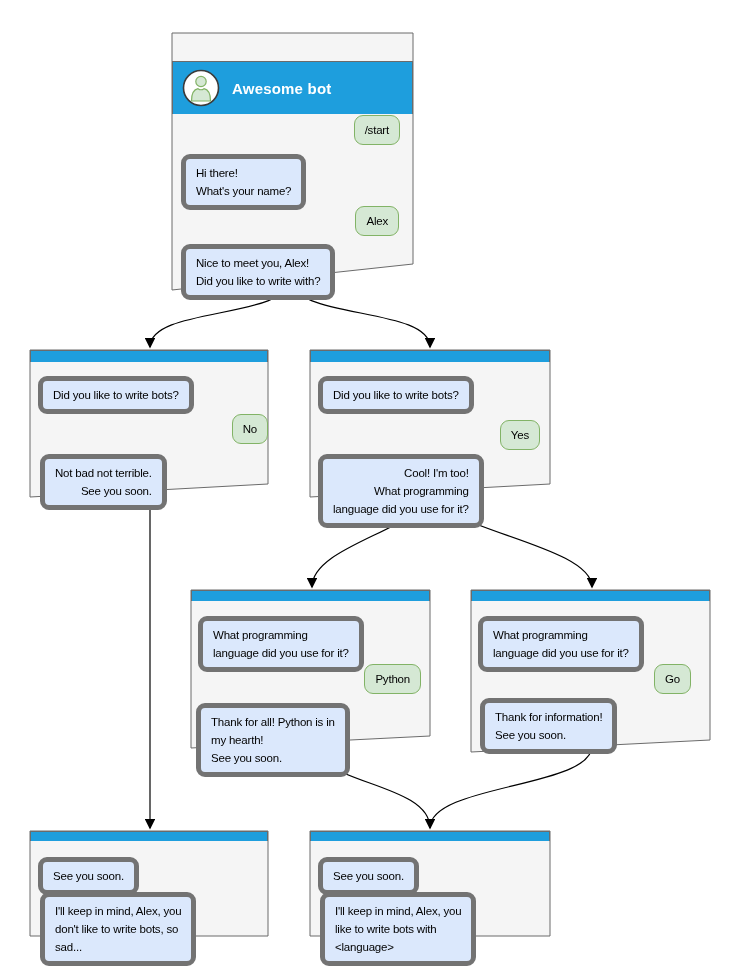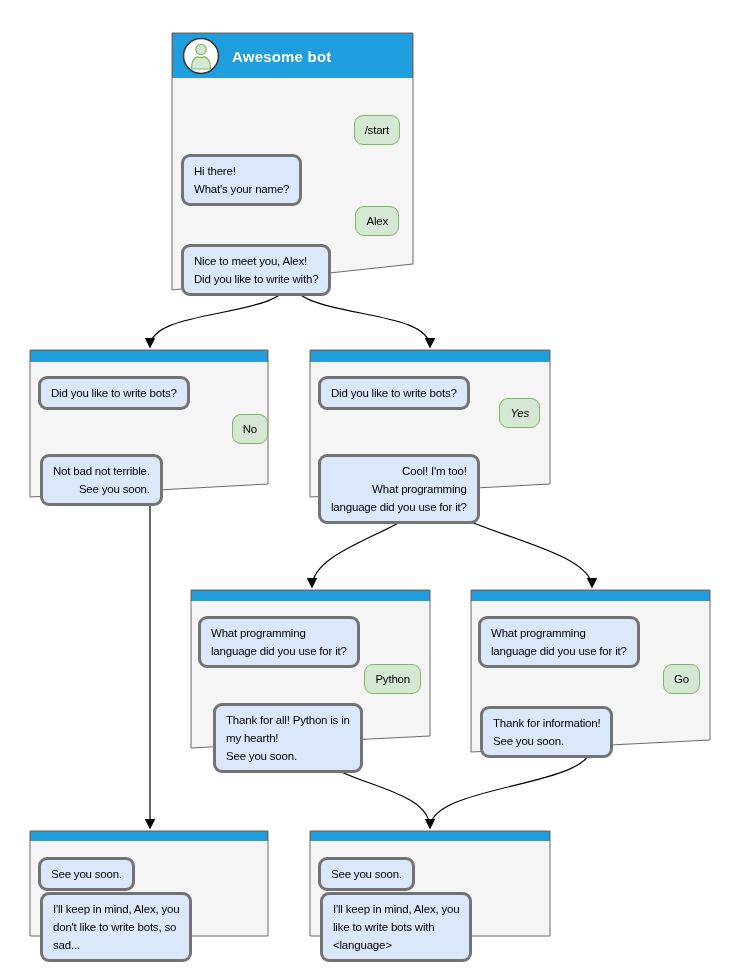--- a/index.html
+++ b/index.html
@@ -6,30 +6,30 @@
   #canvas{
     position:relative;width:743px;height:971px;background:#ffffff;overflow:hidden;
     font-family:"Liberation Sans","DejaVu Sans",sans-serif;
   }
   #diagram-svg{position:absolute;left:0;top:0;z-index:0;}
   .window{position:absolute;z-index:1;}
   .titlebar{
     position:absolute;left:0;top:0;width:100%;z-index:3;box-sizing:border-box;
     background:#1e9edd;border:1px solid #6b6b6b;border-bottom:none;
   }
-  .titlebar.big{height:45px;display:flex;align-items:center;gap:12px;padding-left:9px;}
+  .titlebar.big{height:53px;display:flex;align-items:center;gap:12px;padding-left:9px;margin-top:28px;}
   .titlebar.slim{height:12px;}
   .window-title{color:#ffffff;font-weight:bold;font-size:15px;letter-spacing:.2px;}
   .avatar{width:38px;height:38px;flex:0 0 auto;display:block;}
   .bubble{
     position:absolute;z-index:2;box-sizing:border-box;
     font-size:11.5px;line-height:18px;letter-spacing:-0.2px;color:#000;
     padding:5px 10px;border-radius:9px;white-space:pre-line;margin-top:24px;
   }
-  .bubble.bot{background:#dbe8fc;border:3px solid #737373;}
+  .bubble.bot{background:#dbe8fc;border:5px solid #737373;}
   .bubble.user{background:#d5e8d4;border:1px solid #82b366;}
 </style>
 </head>
 <body>
 
 <div id="canvas">
 
   <svg id="diagram-svg" width="743" height="971" viewBox="0 0 743 971">
     <defs>
       <marker id="arrow" viewBox="0 0 10 10" refX="8.5" refY="5" markerWidth="9" markerHeight="9" orient="auto-start-reverse">
@@ -75,42 +75,42 @@
     <div class="titlebar slim"></div>
     <div class="bubble bot" style="top:2px;left:8px;">Did you like to write bots?</div>
     <div class="bubble user" style="top:40px;right:0;">No</div>
     <div class="bubble bot" style="top:80px;left:10px;text-align:right;">Not bad not terrible.
 See you soon.</div>
   </div>
 
   <div class="window" style="left:310px;top:350px;width:240px;height:147px;">
     <div class="titlebar slim"></div>
     <div class="bubble bot" style="top:2px;left:8px;">Did you like to write bots?</div>
-    <div class="bubble user" style="top:24px;right:10px;font-style:italic;">Yes</div>
+    <div class="bubble user" style="top:46px;right:10px;">Yes</div>
     <div class="bubble bot" style="top:80px;left:8px;text-align:right;">Cool! I'm too!
 What programming
 language did you use for it?</div>
   </div>
 
   <div class="window" style="left:191px;top:590px;width:239px;height:158px;">
     <div class="titlebar slim" style="height:11px;"></div>
     <div class="bubble bot" style="top:2px;left:7px;">What programming
 language did you use for it?</div>
     <div class="bubble user" style="top:50px;right:9px;">Python</div>
-    <div class="bubble bot" style="top:89px;left:22px;">Thank for all! Python is in
+    <div class="bubble bot" style="top:89px;left:5px;">Thank for all! Python is in
 my hearth!
 See you soon.</div>
   </div>
 
   <div class="window" style="left:471px;top:590px;width:239px;height:162px;">
     <div class="titlebar slim" style="height:11px;"></div>
     <div class="bubble bot" style="top:2px;left:7px;">What programming
 language did you use for it?</div>
-    <div class="bubble user" style="top:50px;right:10px;">Go</div>
-    <div class="bubble bot" style="top:92px;left:9px;">Thank for information!
+    <div class="bubble user" style="top:50px;right:19px;">Go</div>
+    <div class="bubble bot" style="top:84px;left:9px;">Thank for information!
 See you soon.</div>
   </div>
 
   <div class="window" style="left:30px;top:831px;width:238px;height:105px;">
     <div class="titlebar slim" style="height:10px;"></div>
     <div class="bubble bot" style="top:2px;left:8px;">See you soon.</div>
     <div class="bubble bot" style="top:37px;left:10px;">I'll keep in mind, Alex, you
 don't like to write bots, so
 sad...</div>
   </div>

